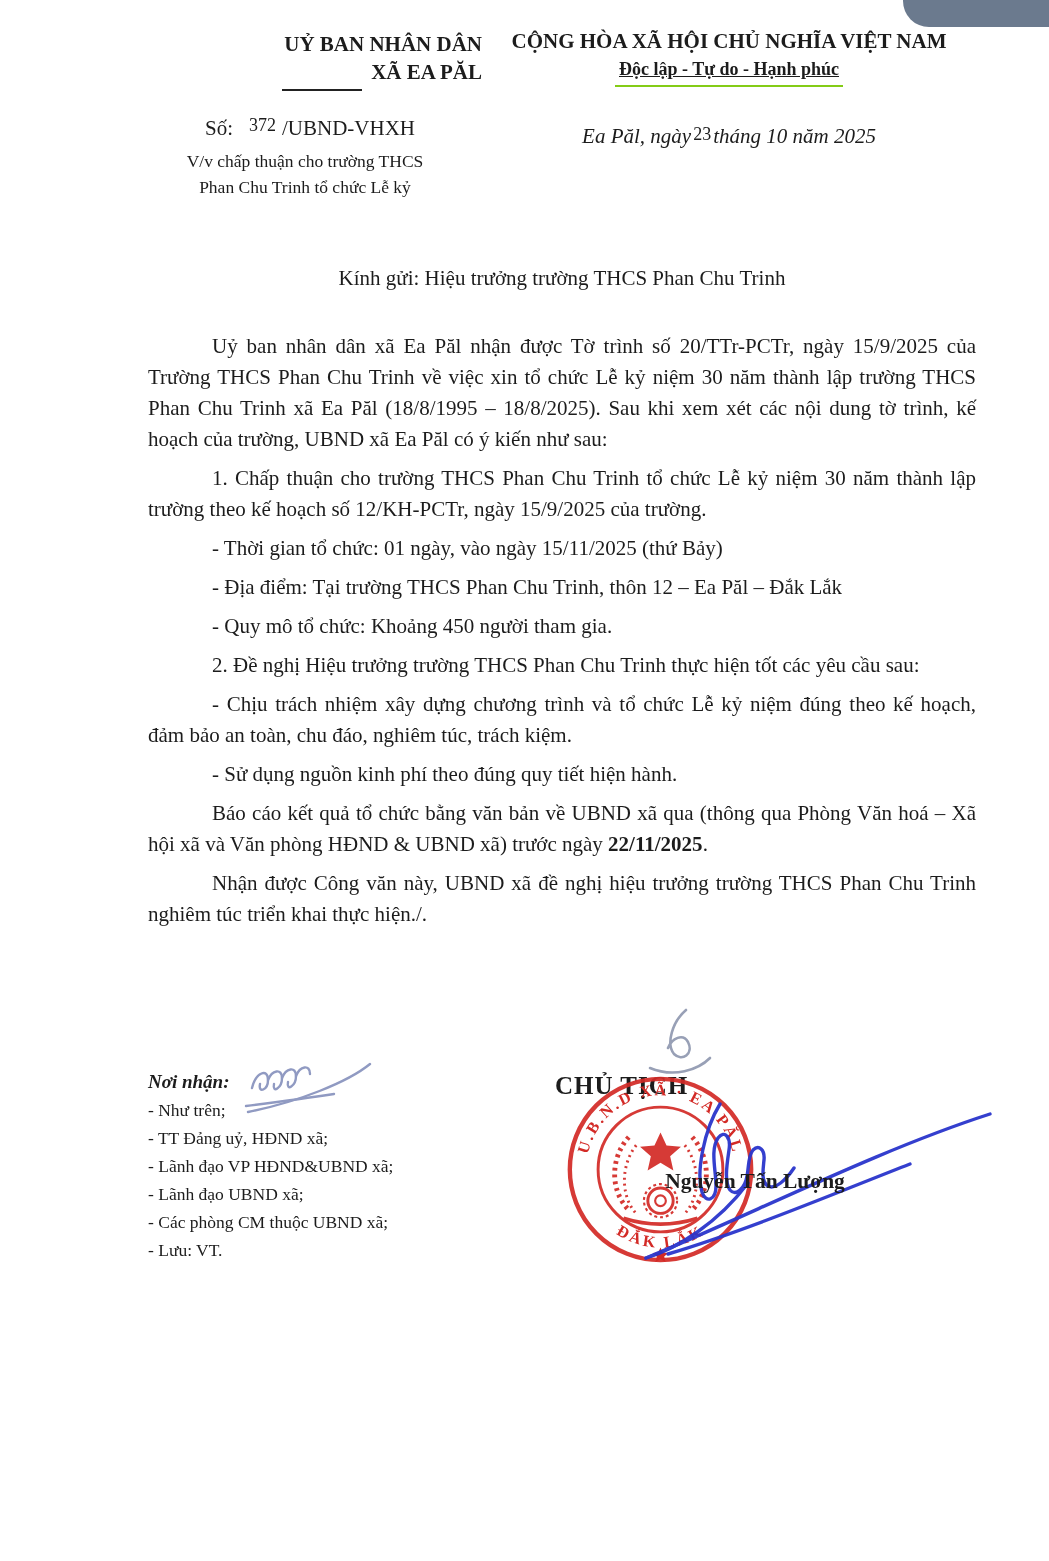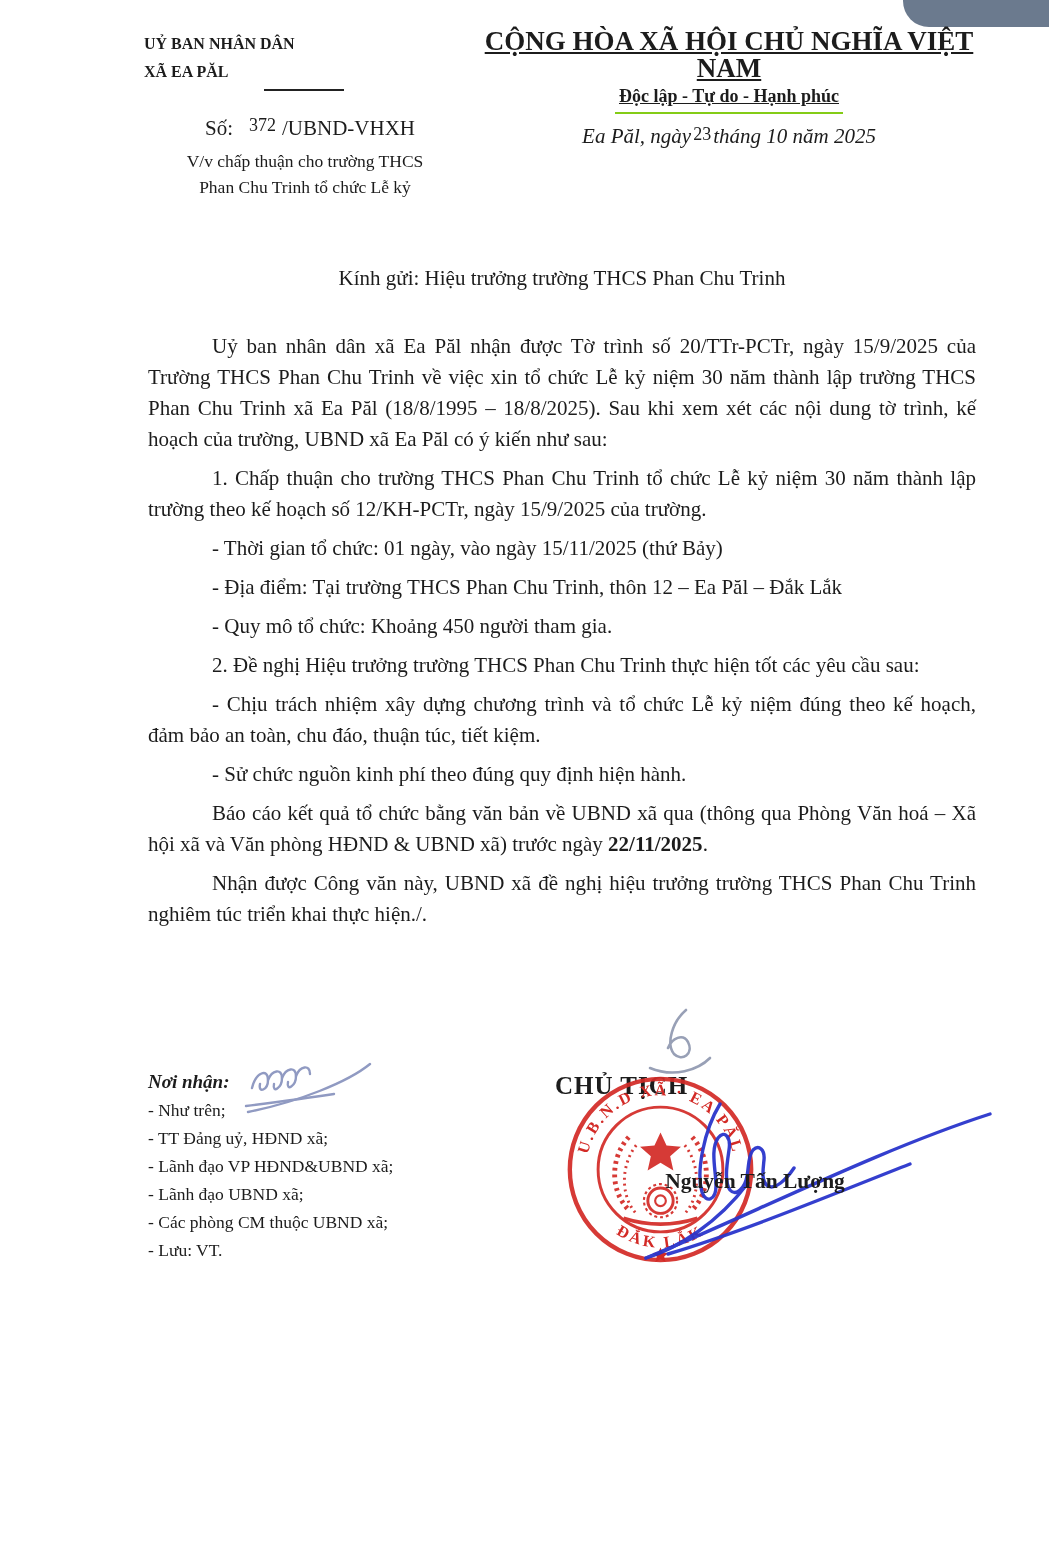--- a/index.html
+++ b/index.html
@@ -11,29 +11,29 @@
     font-family:"Liberation Serif","DejaVu Serif",serif;
     overflow:hidden;
   }
   .corner-overlay{
     position:absolute;top:0;right:0;
     width:146px;height:27px;
     background:#6b7a8e;
     border-bottom-left-radius:26px;
   }
   .hdr-left{
-    position:absolute;left:144px;top:30px;width:320px;
-    text-align:left;font-weight:bold;font-size:16px;line-height:28px;
+    position:absolute;left:162px;top:30px;width:320px;
+    text-align:right;font-weight:bold;font-size:21px;line-height:28px;
   }
   .hdr-left .rule{display:block;width:80px;height:0;border-bottom:2px solid #222;margin:3px auto 0;}
   .hdr-right{
     position:absolute;left:468px;top:28px;width:522px;
     text-align:center;font-weight:bold;
   }
-  .hdr-right .l1{font-size:27px;line-height:27px;text-decoration:underline;}
+  .hdr-right .l1{font-size:21px;line-height:27px;}
   .hdr-right .l2{display:inline-block;font-size:18px;line-height:28px;border-bottom:2px solid #84cc16;padding:0 4px 2px;text-decoration:underline;}
   .doc-number{
     position:absolute;left:150px;top:116px;width:320px;
     text-align:center;font-size:21px;
   }
   .doc-number .num{font-size:18px;position:relative;top:-4px;margin:0 6px 0 16px;}
   .doc-subject{
     position:absolute;left:138px;top:148px;width:334px;
     text-align:center;font-size:17.5px;line-height:26px;
   }
@@ -103,22 +103,22 @@
 
   <div class="salutation">Kính gửi: Hiệu trưởng trường THCS Phan Chu Trinh</div>
 
   <div class="doc-body">
     <p>Uỷ ban nhân dân xã Ea Păl nhận được Tờ trình số 20/TTr-PCTr, ngày 15/9/2025 của Trường THCS Phan Chu Trinh về việc xin tổ chức Lễ kỷ niệm 30 năm thành lập trường THCS Phan Chu Trinh xã Ea Păl (18/8/1995 – 18/8/2025). Sau khi xem xét các nội dung tờ trình, kế hoạch của trường, UBND xã Ea Păl có ý kiến như sau:</p>
     <p>1. Chấp thuận cho trường THCS Phan Chu Trinh tổ chức Lễ kỷ niệm 30 năm thành lập trường theo kế hoạch số 12/KH-PCTr, ngày 15/9/2025 của trường.</p>
     <p>- Thời gian tổ chức: 01 ngày, vào ngày 15/11/2025 (thứ Bảy)</p>
     <p>- Địa điểm: Tại trường THCS Phan Chu Trinh, thôn 12 – Ea Păl – Đắk Lắk</p>
     <p>- Quy mô tổ chức: Khoảng 450 người tham gia.</p>
     <p>2. Đề nghị Hiệu trưởng trường THCS Phan Chu Trinh thực hiện tốt các yêu cầu sau:</p>
-    <p>- Chịu trách nhiệm xây dựng chương trình và tổ chức Lễ kỷ niệm đúng theo kế hoạch, đảm bảo an toàn, chu đáo, thuận túc, tiết kiệm.</p>
-    <p>- Sử chức nguồn kinh phí theo đúng quy định hiện hành.</p>
+    <p>- Chịu trách nhiệm xây dựng chương trình và tổ chức Lễ kỷ niệm đúng theo kế hoạch, đảm bảo an toàn, chu đáo, nghiêm túc, trách kiệm.</p>
+    <p>- Sử dụng nguồn kinh phí theo đúng quy tiết hiện hành.</p>
     <p><span>Báo cáo kết quả tổ chức bằng văn bản về UBND xã qua (thông qua Phòng Văn hoá – Xã hội xã và Văn phòng HĐND &amp; UBND xã) trước ngày </span><strong>22/11/2025</strong><span>.</span></p>
     <p>Nhận được Công văn này, UBND xã đề nghị hiệu trưởng trường THCS Phan Chu Trinh nghiêm túc triển khai thực hiện./.</p>
   </div>
 
   <div class="recipients">
     <div class="title">Nơi nhận:</div>
     <div>- Như trên;</div>
     <div>- TT Đảng uỷ, HĐND xã;</div>
     <div>- Lãnh đạo VP HĐND&amp;UBND xã;</div>
     <div>- Lãnh đạo UBND xã;</div>

